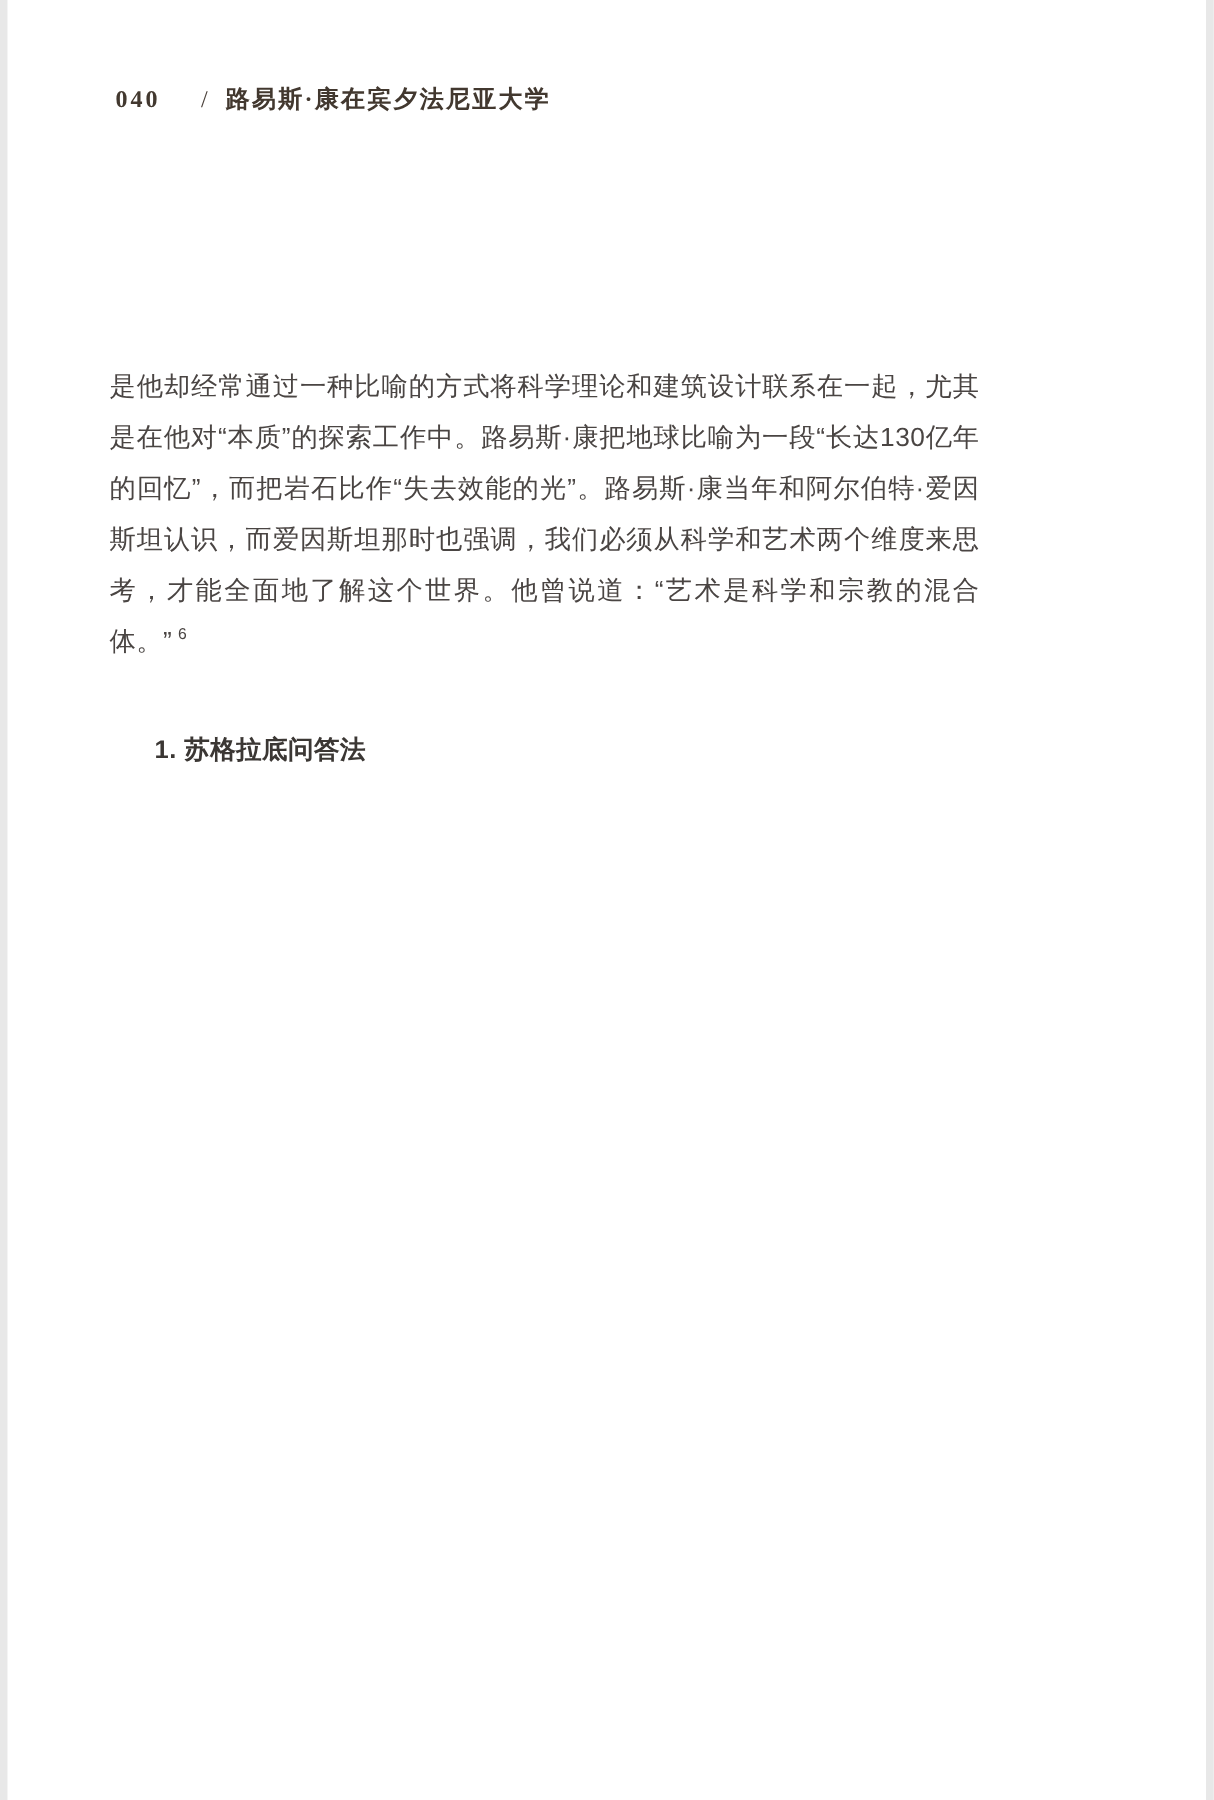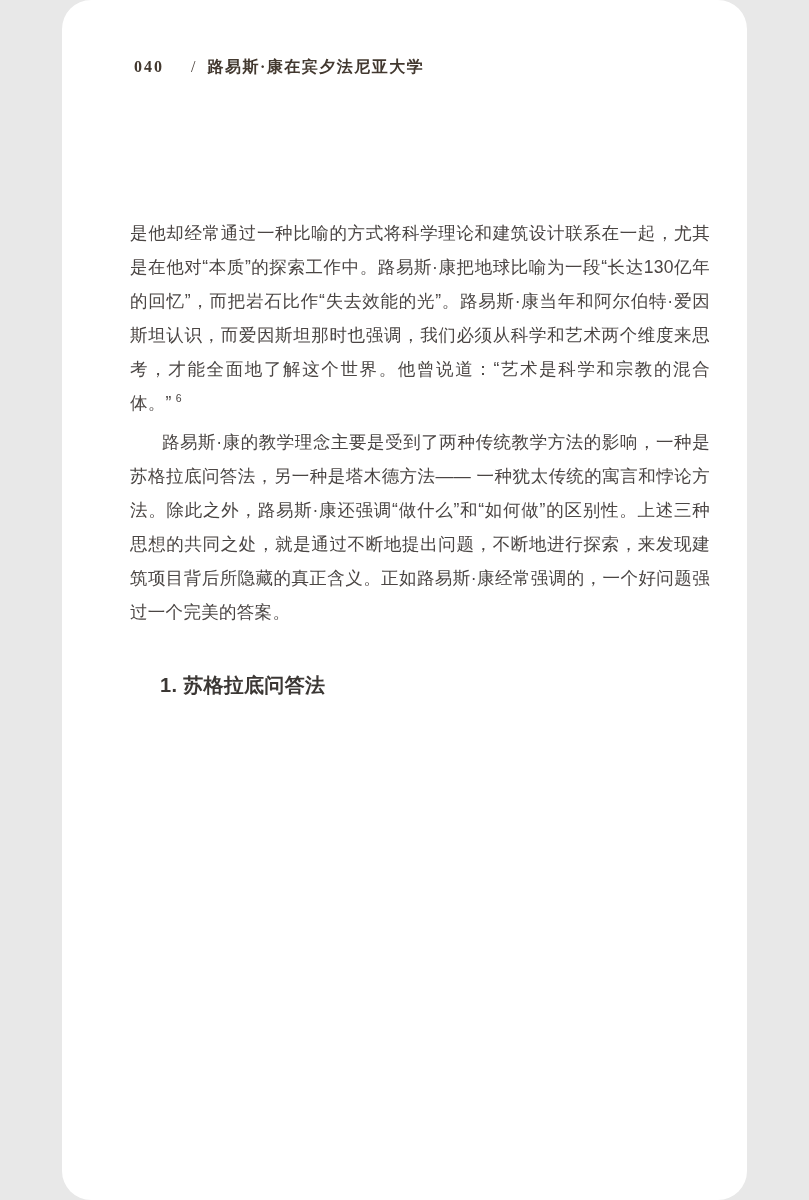--- a/index.html
+++ b/index.html
@@ -1,49 +1,48 @@
 <!DOCTYPE html>
 <html><head>
 <meta charset="utf-8">
 <style>
   html,body{margin:0;padding:0;background:#e8e8e8;}
   .page{
     position:relative;
-    width:685px;height:1200px;
+    width:799px;height:1200px;
     background:#ffffff;
     margin:0 auto;
     overflow:hidden;
     font-family:"Liberation Sans","DejaVu Sans",sans-serif;
-    border-radius:29px;
   }
   
   .running-head{
     position:absolute;left:72px;top:57px;
     font-family:"Liberation Serif","DejaVu Serif",serif;
     font-weight:bold;
     font-size:16px;line-height:20px;
     color:#42382f;
     white-space:nowrap;
   }
   .running-head .pn{letter-spacing:2px;}
   .running-head .sep{margin-left:27px;font-weight:normal;color:#4a403a;}
   .running-head .rt{margin-left:12px;letter-spacing:1.5px;}
   
   .text-block{
-    position:absolute;left:68px;top:216px;width:580px;
+    position:absolute;left:68px;top:240px;width:580px;
     font-size:17.5px;line-height:34px;
     color:#4a4543;
     text-align:justify;
     text-justify:inter-character;
     letter-spacing:0.3px;
   }
   .text-block p{margin:0 0 5px 0;}
   .text-block p.indent{text-indent:32px;}
   .section-heading{
-    font-size:20px;line-height:34px;
+    font-size:17px;line-height:34px;
     font-weight:bold;
     color:#3b3734;
     margin:39px 0 0 0;
     text-indent:30px;
     text-align:left;
   }
   sup.fn{
     font-size:10.5px;
     line-height:0;
     vertical-align:super;
@@ -56,18 +55,17 @@
 
 <div class="page">
 
   <header class="running-head">
     <span class="pn">040</span><span class="sep">/</span><span class="rt">路易斯·康在宾夕法尼亚大学</span>
   </header>
 
   <main class="text-block">
     <div id="group-a">
         <p class="para">是他却经常通过一种比喻的方式将科学理论和建筑设计联系在一起，尤其是在他对“本质”的探索工作中。路易斯·康把地球比喻为一段“长达130亿年的回忆”，而把岩石比作“失去效能的光”。路易斯·康当年和阿尔伯特·爱因斯坦认识，而爱因斯坦那时也强调，我们必须从科学和艺术两个维度来思考，才能全面地了解这个世界。他曾说道：“艺术是科学和宗教的混合体。”<sup class="fn">6</sup></p>
-        <p class="para indent">路易斯·康的教学理念主要是受到了两种传统教学方法的影响，一种是苏格拉底问答法，另一种是塔木德方法—— 一种犹太传统的寓言和悖论方法。除此之外，路易斯·康还强调“做什么”和“如何做”的区别性。上述三种思想的共同之处，就是通过不断地提出问题，不断地进行探索，来发现建筑项目背后所隐藏的真正含义。正如路易斯·康经常强调的，一个好问题强过一个完美的答案。</p>
       </div>
     <h2 class="section-heading">1. 苏格拉底问答法</h2>
   </main>
 
 </div>
 
 </body></html>

